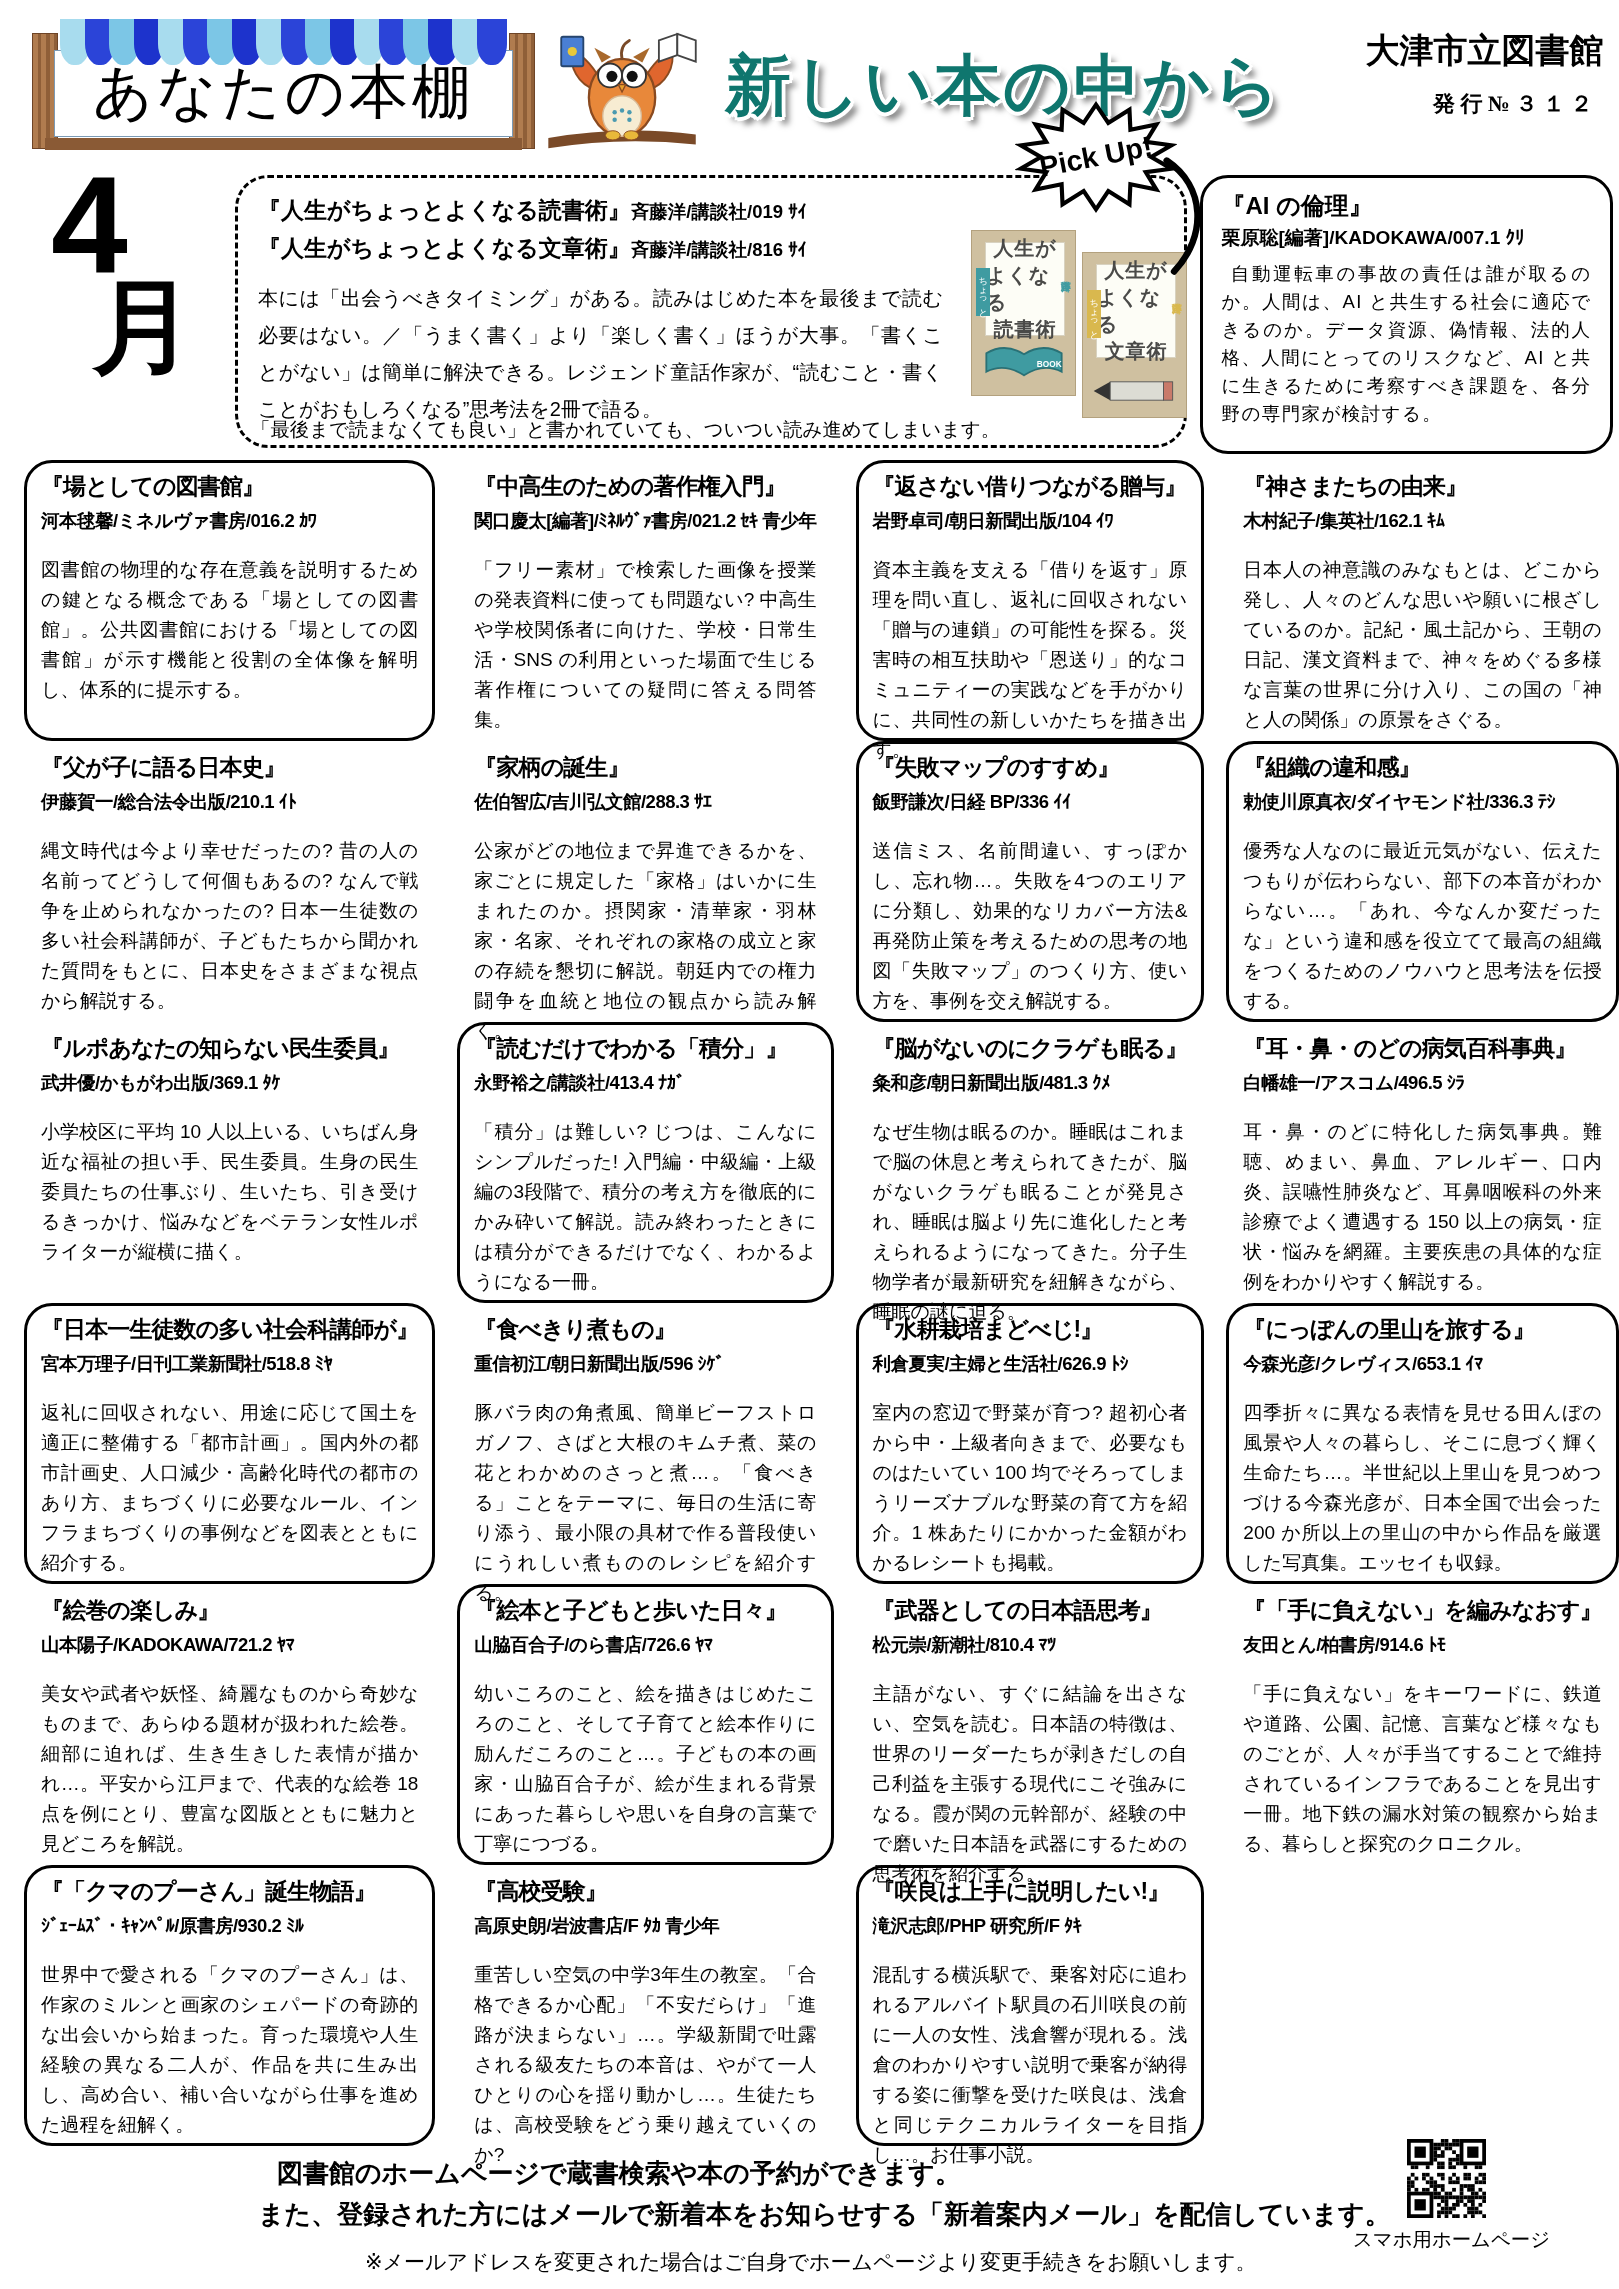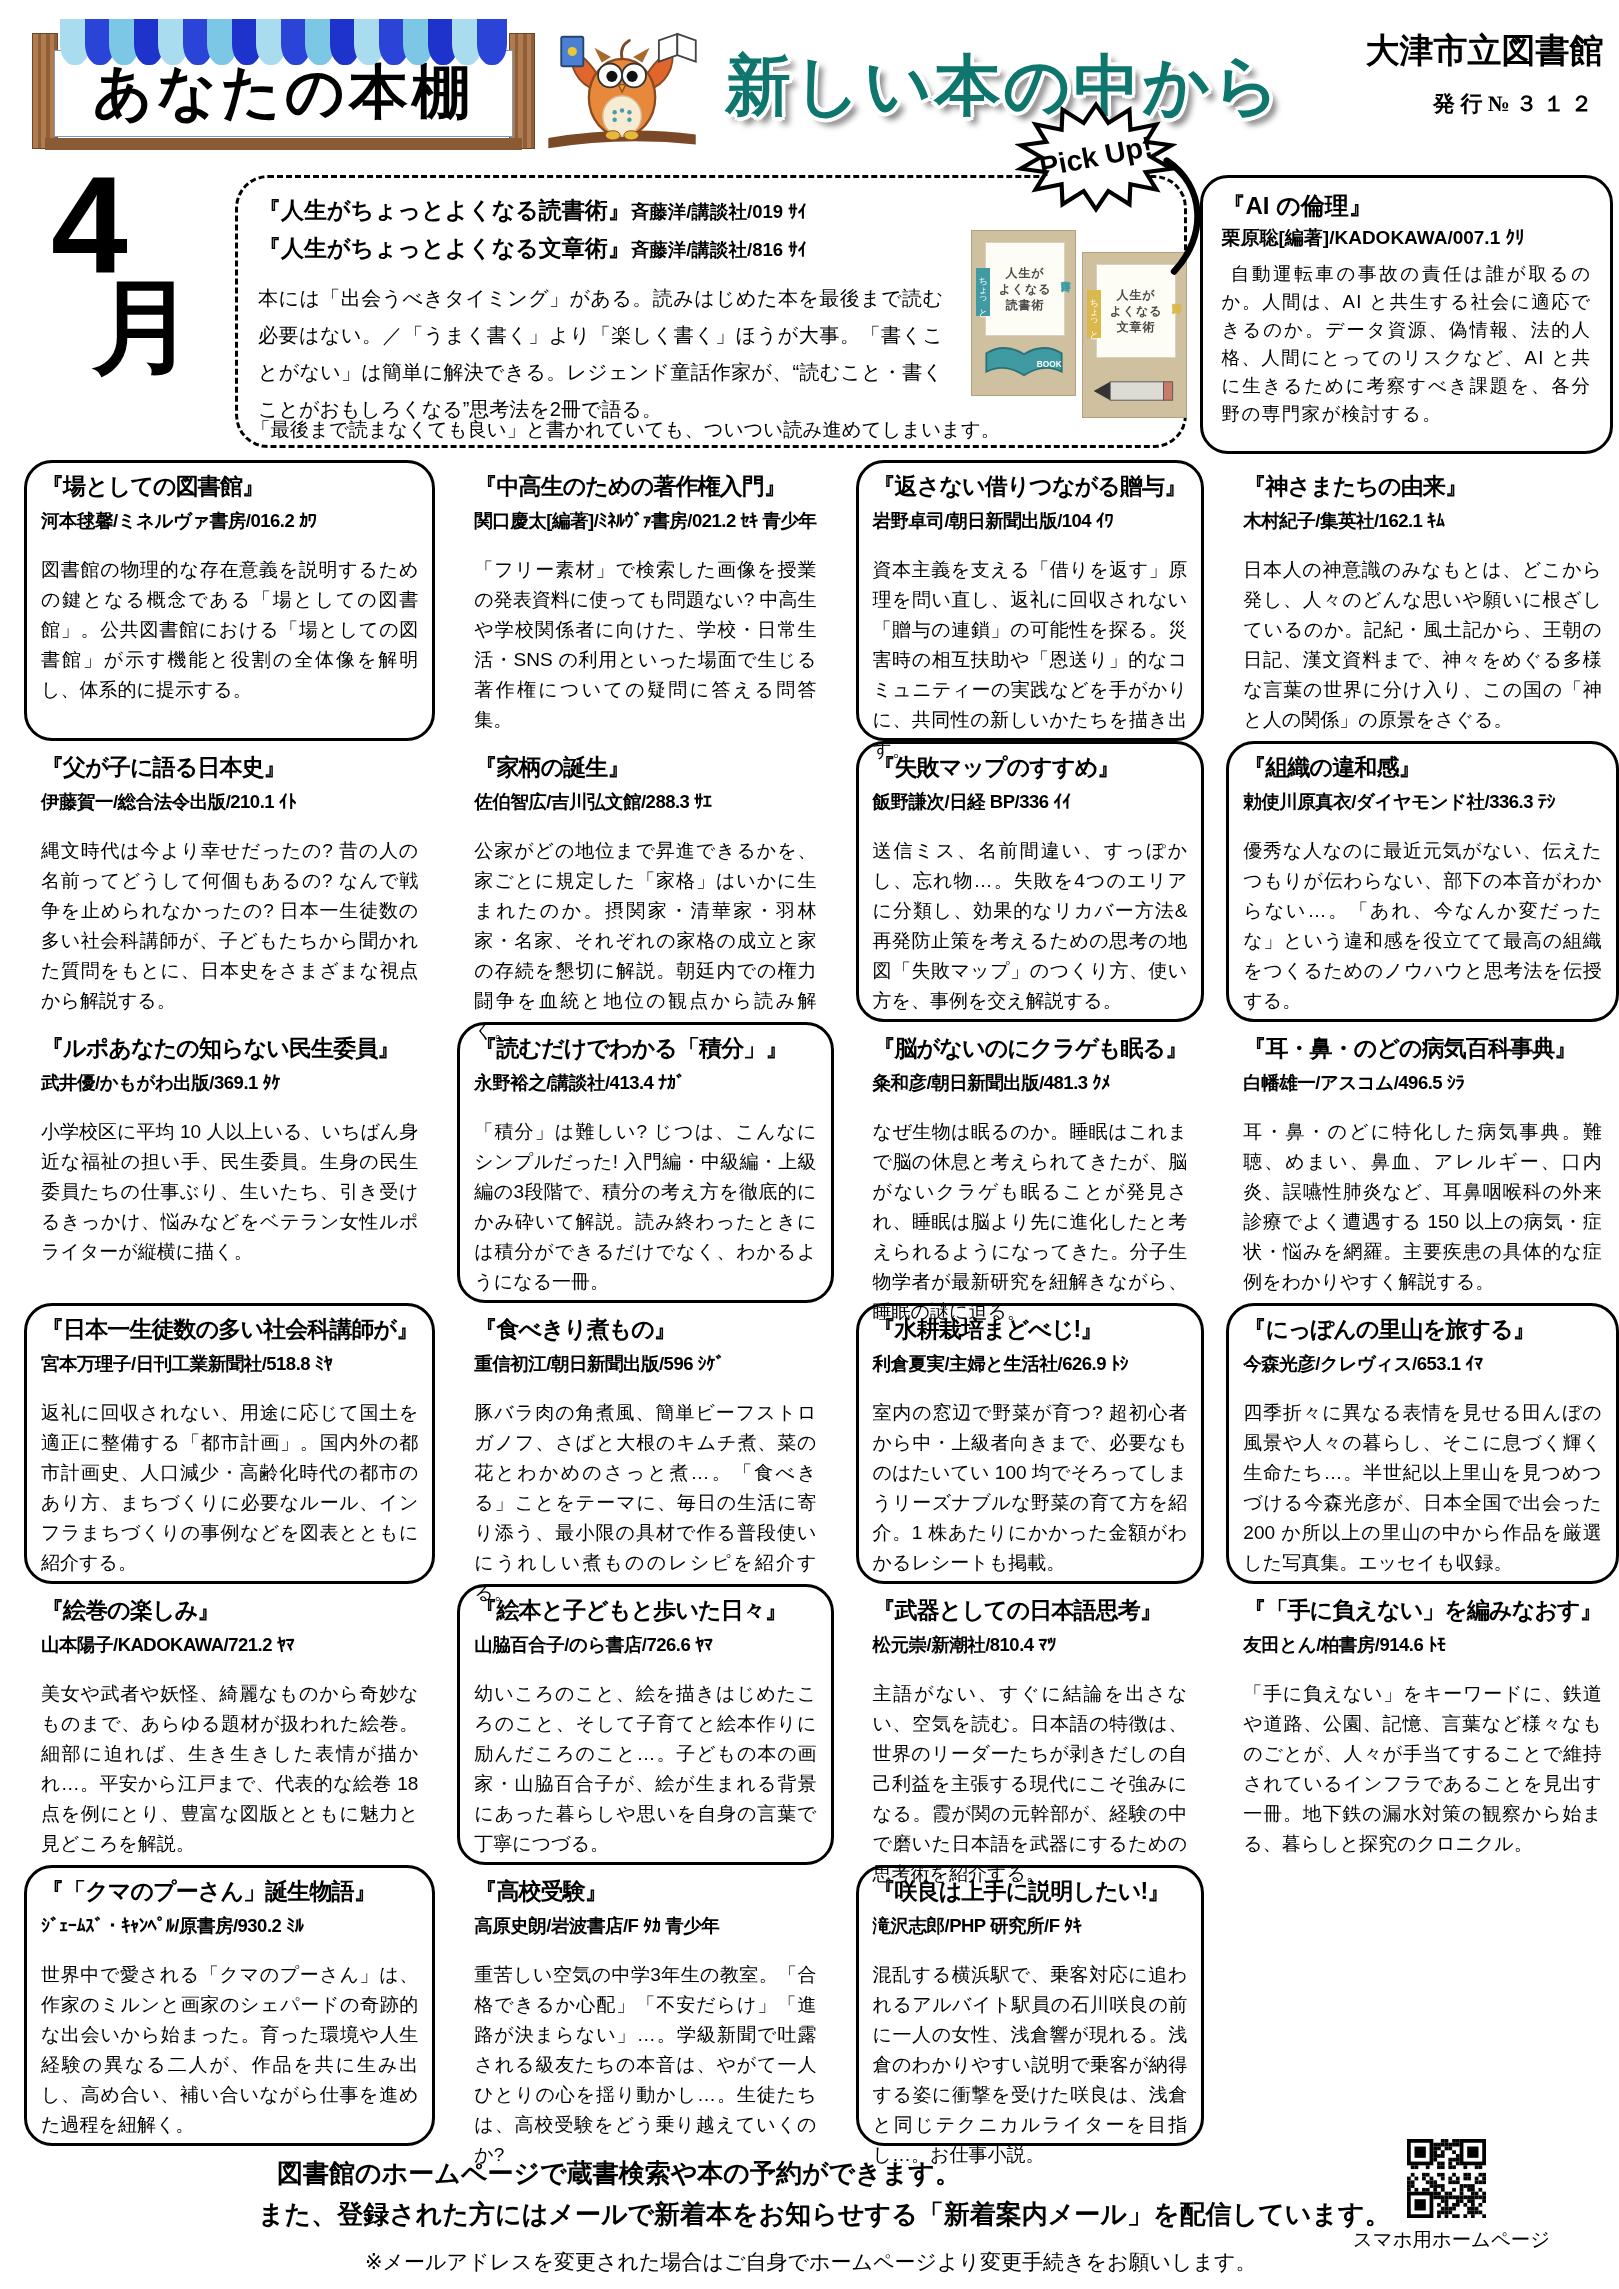--- a/index.html
+++ b/index.html
@@ -8,21 +8,21 @@
 
   
   .logo{position:absolute;left:32px;top:18.5px;width:503px;height:131px;}
   .awning{position:absolute;left:31px;right:31px;top:0;height:46px;display:flex;z-index:3;}
   .awning span{flex:1;margin:0 -2.8px;border-radius:0 0 46% 46%;}
   .post{position:absolute;top:14.8px;width:24px;height:114px;z-index:1;
         background:repeating-linear-gradient(90deg,#b07c4f 0 4.6px,#8f5f38 4.6px 8.3px);border:0.9px solid #6e4426;}
   .post.left{left:0}.post.right{right:0}
   .board{position:absolute;left:22px;right:22px;top:31px;bottom:13px;background:#fff;border:1.8px solid #7b9ab5;
          display:flex;align-items:center;justify-content:center;z-index:2;}
-  .board span{font-size:59px;font-weight:700;letter-spacing:3.7px;white-space:nowrap;}
+  .board span{font-size:59px;font-weight:400;letter-spacing:3.7px;white-space:nowrap;}
   .base{position:absolute;left:13px;right:13px;bottom:0;height:12px;background:#8a5a35;z-index:2;}
 
   .owl{position:absolute;left:537px;top:22px;}
 
   .main-title{position:absolute;left:725px;top:41px;font-size:66px;font-weight:900;letter-spacing:2.8px;color:#0f766e;
     white-space:nowrap;
     text-shadow:-2.8px -2.8px 0 #fff,2.8px -2.8px 0 #fff,-2.8px 2.8px 0 #fff,2.8px 2.8px 0 #fff,
                 0 -3.7px 0 #fff,0 3.7px 0 #fff,-3.7px 0 0 #fff,3.7px 0 0 #fff,6.5px 7.4px 6.5px rgba(0,0,0,.55);}
   .library{position:absolute;right:16.6px;top:28px;font-size:34px;font-weight:800;
            font-family:"Liberation Serif","DejaVu Serif",serif;white-space:nowrap;}
@@ -41,21 +41,21 @@
   .pu-line .a{font-size:18.5px;font-weight:700;}
   .pu-desc{margin-top:11px;width:685px;font-size:20px;line-height:37px;text-align:justify;word-break:break-all;}
   .pu-note{position:absolute;left:13px;bottom:1.8px;font-size:19.4px;white-space:nowrap;}
   .badge{position:absolute;left:1015px;top:100px;z-index:5;}
   .badge text{font-weight:900;}
   .swoosh{position:absolute;left:1161px;top:155px;z-index:4;}
 
   .cover{position:absolute;width:105px;height:166px;background:#cfc0a0;border:0.9px solid #b3a17e;box-sizing:border-box;}
   .cover .panel{position:absolute;left:13px;top:11px;width:78px;height:92px;background:#fdfdf6;border:0.9px solid #d8d2c0;
                 display:flex;flex-direction:column;align-items:center;justify-content:center;}
-  .cover .panel div{font-size:12px;font-weight:800;color:#4a4a48;line-height:1.35;letter-spacing:0.9px;}
+  .cover .panel div{font-size:20px;font-weight:800;color:#4a4a48;line-height:1.35;letter-spacing:0.9px;}
   .cover .tab{position:absolute;left:3.7px;top:37px;width:14px;height:48px;color:#fff;writing-mode:vertical-rl;
               font-size:9.2px;display:flex;align-items:center;justify-content:center;}
   .cover .cauthor{position:absolute;right:2.8px;top:42px;writing-mode:vertical-rl;font-size:10px;font-weight:700;}
   .cover .motif{position:absolute;left:7.4px;bottom:9.2px;}
 
   
   .featured{position:absolute;left:1200px;top:175px;width:413px;height:279px;border:3.2px solid #000;
             border-radius:28px;box-sizing:border-box;padding:13px 18.5px 0 18.5px;}
   .ft-title{font-size:24px;font-weight:900;line-height:29.5px;}
   .ft-author{font-size:19px;font-weight:700;line-height:24px;margin-top:5.5px;white-space:nowrap;}

